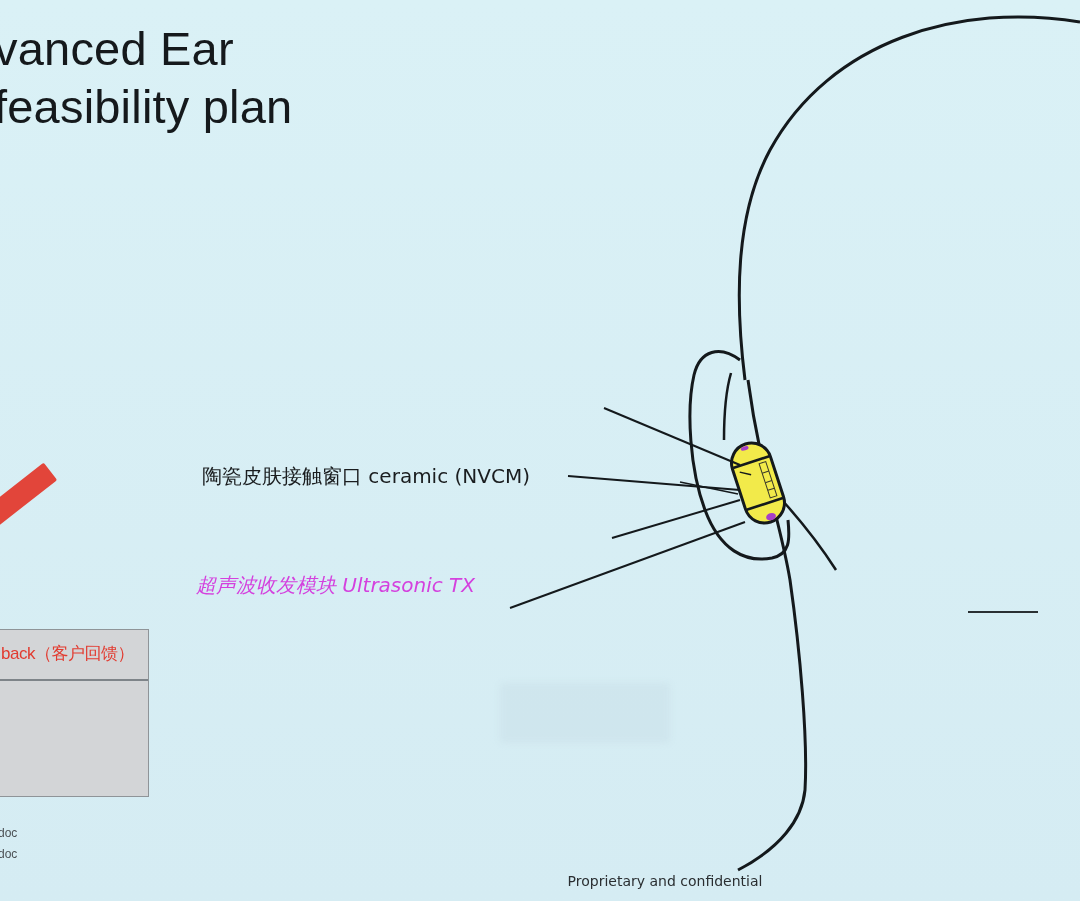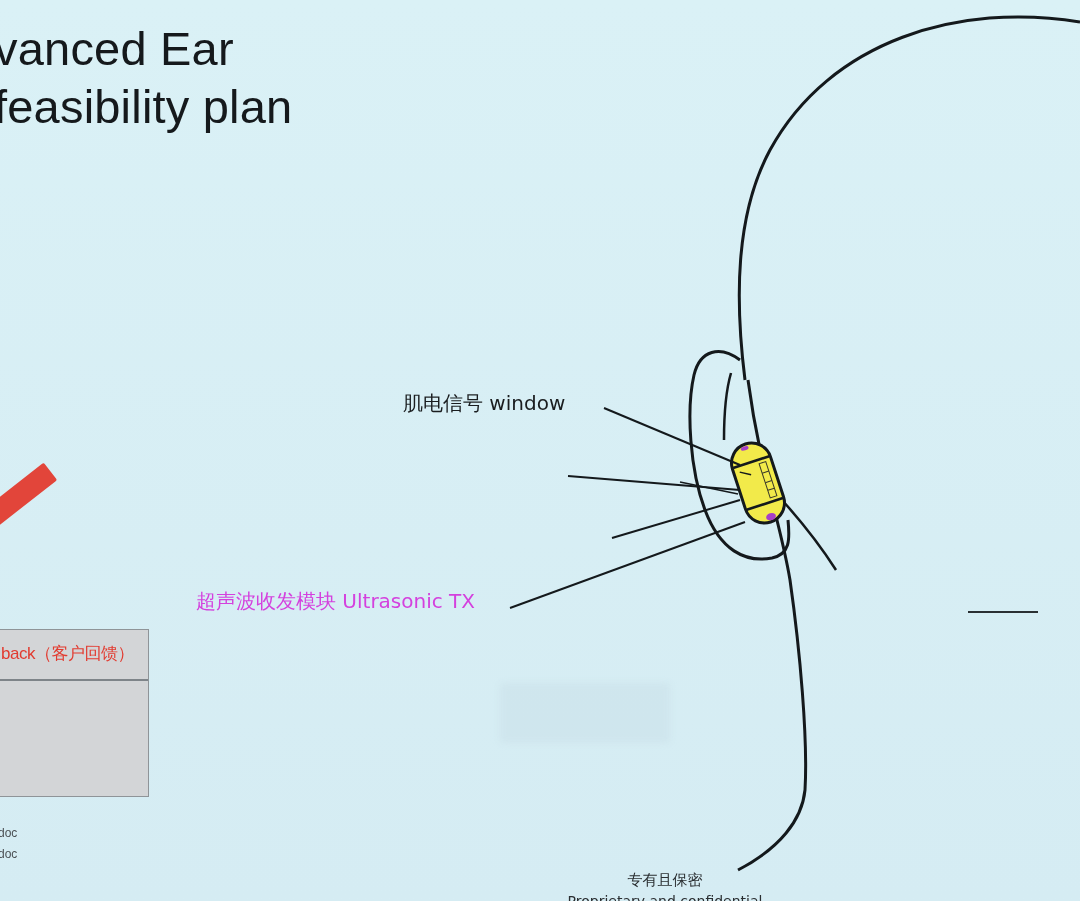--- a/index.html
+++ b/index.html
@@ -92,27 +92,26 @@
       <line x1="-14" y1="-16" x2="-4" y2="-10" stroke="#14191c" stroke-width="1.5"></line>
     </g>
 
     <line x1="604" y1="408" x2="740" y2="465" stroke="#14191c" stroke-width="2"></line>
     <line x1="568" y1="476" x2="740" y2="490" stroke="#14191c" stroke-width="2"></line>
     <line x1="680" y1="482" x2="738" y2="494" stroke="#14191c" stroke-width="1.5"></line>
     <line x1="612" y1="538" x2="740" y2="500" stroke="#14191c" stroke-width="2"></line>
     <line x1="510" y1="608" x2="745" y2="522" stroke="#14191c" stroke-width="2"></line>
   </svg>
 
-  <div class="label" style="left:403px; top:390px;">肌电信号 window</div>
-  <div class="label magenta" style="left:196px; top:588px;">超声波收发模块 Ultrasonic TX</div>
+  <div class="label" style="left:202px; top:463px;">陶瓷皮肤接触窗口 ceramic (NVCM)</div>
+  <div class="label magenta" style="left:196px; top:572px;font-style:italic;">超声波收发模块 Ultrasonic TX</div>
 
   <div class="fb-box">
     <div class="fb-header">back（客户回馈）</div>
   </div>
 
   <div class="doc-line" style="top:826px;">doc</div>
   <div class="doc-line" style="top:847px;">doc</div>
 
   <div class="footer">
-    <div class="cn">专有且保密</div>
     <div class="en">Proprietary and confidential</div>
   </div>
 </div>
 
 </body></html>

